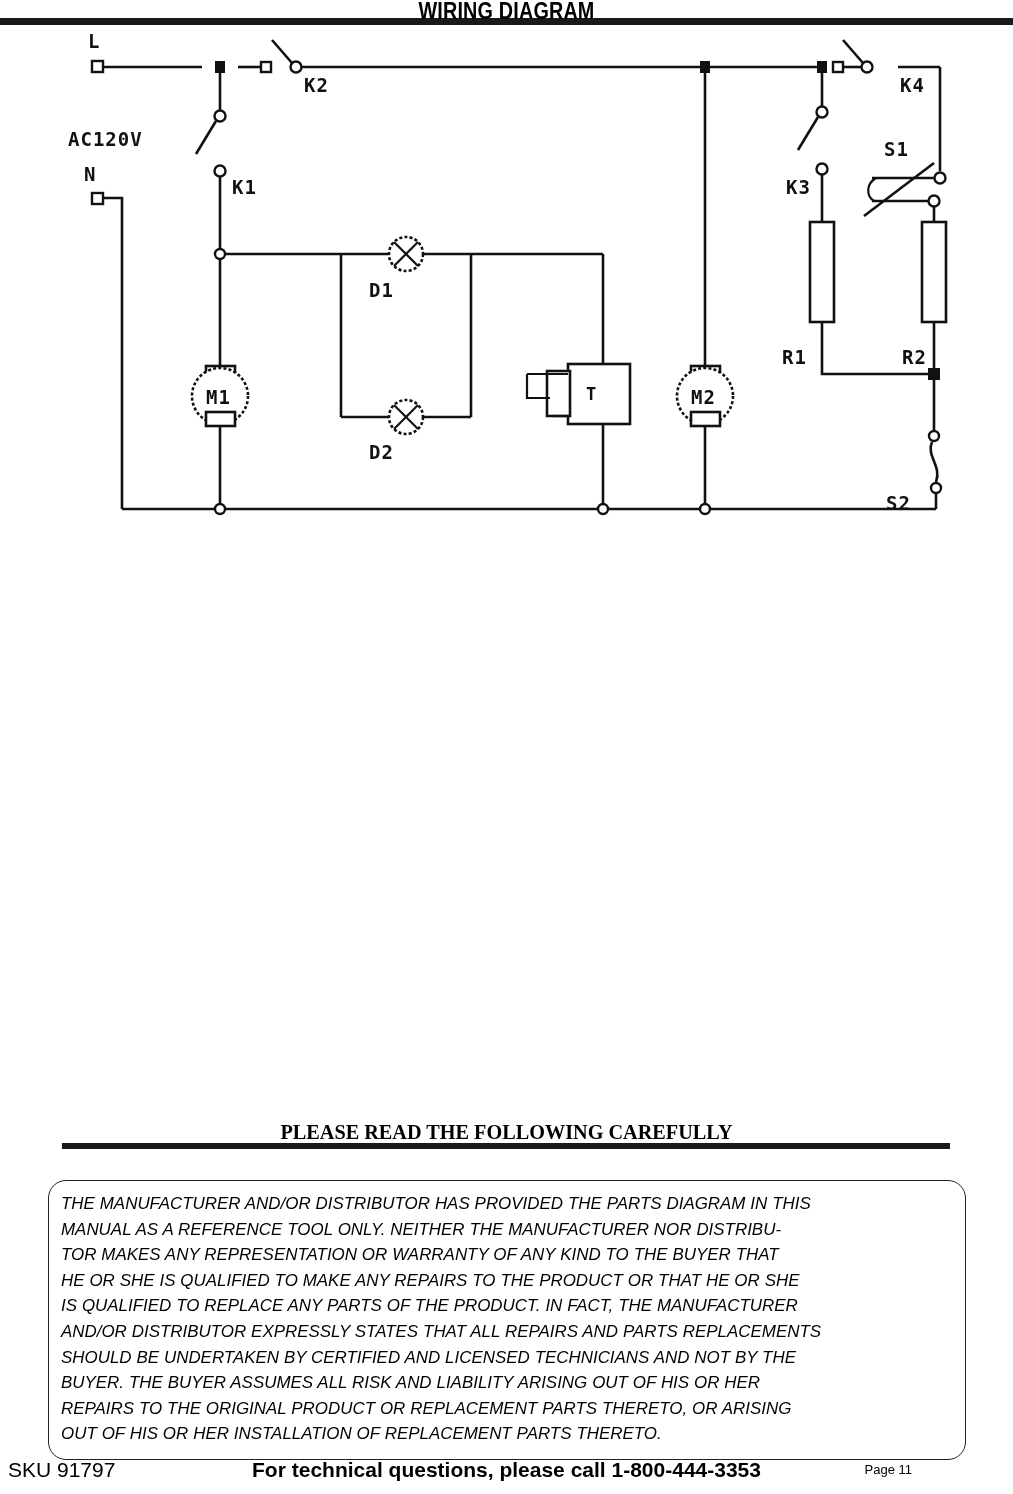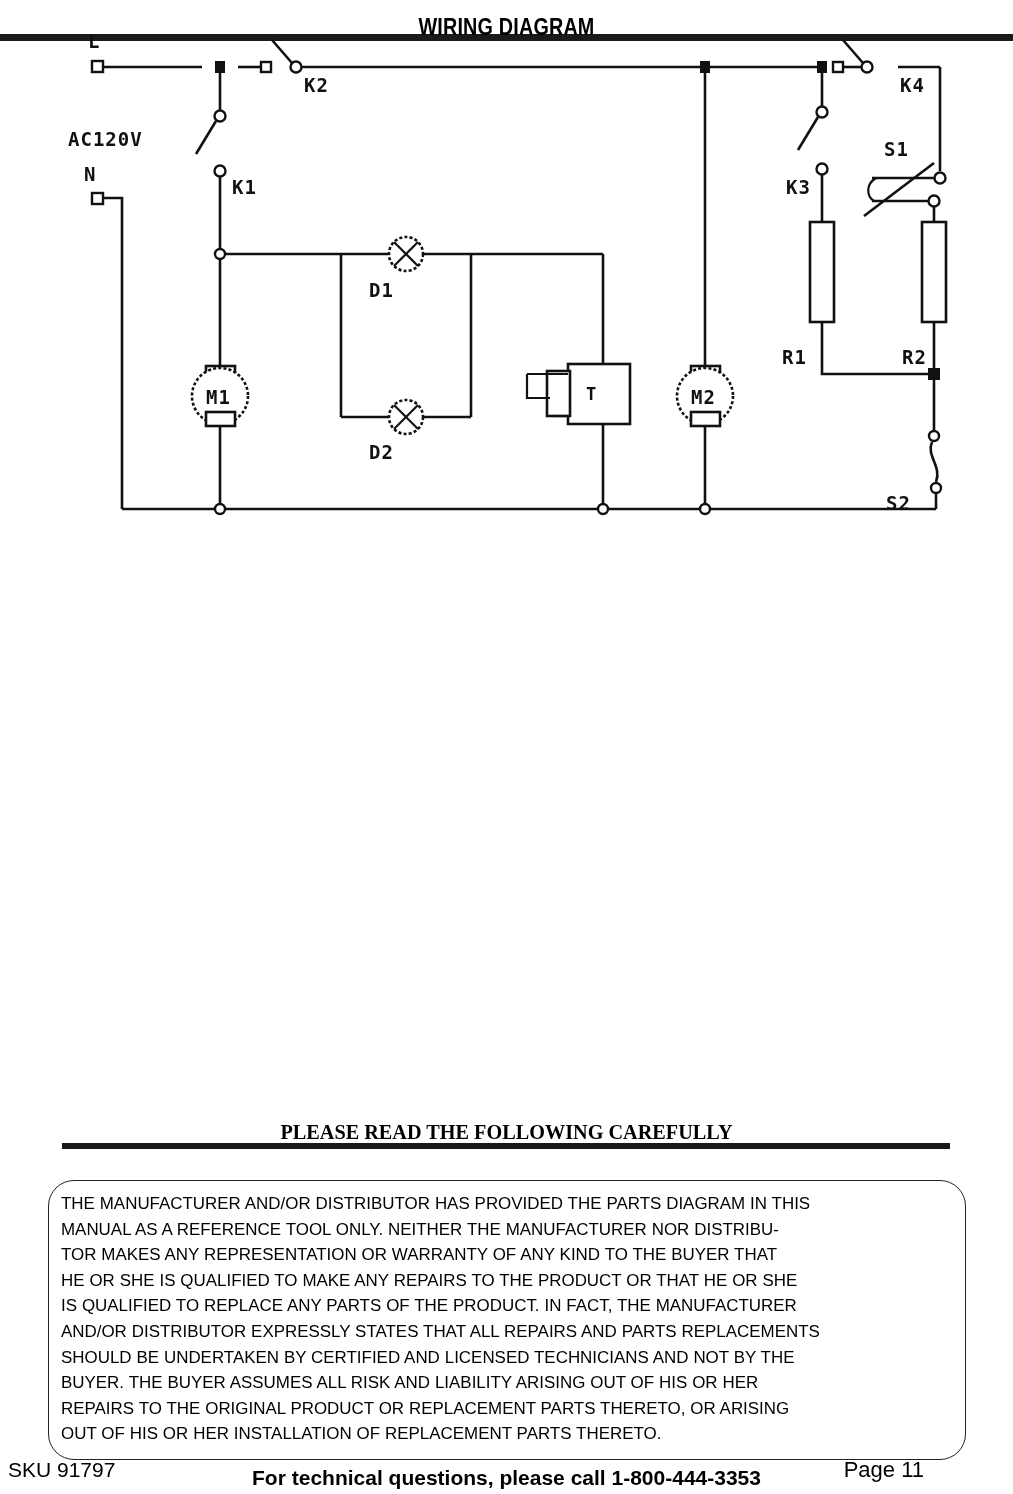--- a/index.html
+++ b/index.html
@@ -3,21 +3,21 @@
 <meta charset="utf-8">
 <style>
   html,body{margin:0;padding:0;background:#fff;}
   body{
     width:1013px;height:1494px;position:relative;overflow:hidden;
     font-family:"Liberation Sans", sans-serif;color:#000;
   }
   .page{position:relative;width:1013px;height:1494px;}
 
   
-  .title-wrap{position:absolute;left:0;top:16px;width:827px;height:26px;}
+  .title-wrap{position:absolute;left:0;top:0;width:827px;height:26px;}
   .title-rule{position:absolute;left:0;top:18px;width:1013px;height:7px;background:#1a1a1a;}
   .title-text{
     position:absolute;left:0;top:-2px;width:1013px;text-align:center;
     font-size:23px;font-weight:bold;letter-spacing:.2px;line-height:26px;
     font-family:"Liberation Sans", sans-serif;
     transform:scaleX(.86);transform-origin:center top;
   }
 
   
   .diagram{position:absolute;left:0;top:26px;width:1013px;height:520px;}
@@ -28,37 +28,37 @@
   .read-rule{position:absolute;left:62px;top:25px;width:888px;height:6px;background:#1a1a1a;}
   .read-text{
     position:absolute;left:0;top:0;width:1013px;text-align:center;
     font-size:22px;font-weight:bold;line-height:28px;
     transform:scaleX(.92);transform-origin:center top;
   }
 
   
   .disclaimer{
     position:absolute;left:48px;top:1180px;width:918px;
-    border:1.6px solid #222;border-radius:26px;
-    box-sizing:border-box;padding:10px 28px 12px 12px;
+    border:1.6px solid #222;border-radius:18px;
+    box-sizing:border-box;padding:10px 28px 12px 12px;font-style:italic;
   }
   .disclaimer p{
     margin:0;font-size:17.2px;line-height:25.6px;
     text-align:justify;text-align-last:left;
     word-spacing:.2px;
     transform:scaleX(.985);transform-origin:left top;
   }
   .disclaimer p.last{text-align:left;}
 
   
   .footer{position:absolute;left:0;top:1455px;width:942px;height:34px;}
   .footer .sku{position:absolute;left:8px;top:0;font-size:21px;line-height:30px;}
-  .footer .tech{position:absolute;left:0;top:8px;width:1013px;text-align:center;
+  .footer .tech{position:absolute;left:0;top:0;width:1013px;text-align:center;
                 font-size:21px;font-weight:bold;line-height:30px;}
-  .footer .page-no{position:absolute;right:18px;top:0;font-size:22px;line-height:30px;}
+  .footer .page-no{position:absolute;right:30px;top:0;font-size:13px;line-height:30px;}
 
   
   .wire{stroke:#111;stroke-width:2.6;fill:none;stroke-linecap:butt;}
   .wire-thin{stroke:#111;stroke-width:2.2;fill:none;}
   .term{fill:#fff;stroke:#111;stroke-width:2.4;}
   .dot{fill:#111;}
   .box{fill:#fff;stroke:#111;stroke-width:2.6;}
   .lbl{font-family:"DejaVu Sans Mono","Liberation Mono",monospace;
        font-size:19px;font-weight:bold;fill:#111;letter-spacing:1px;}
   .lbl-sm{font-family:"DejaVu Sans Mono","Liberation Mono",monospace;

